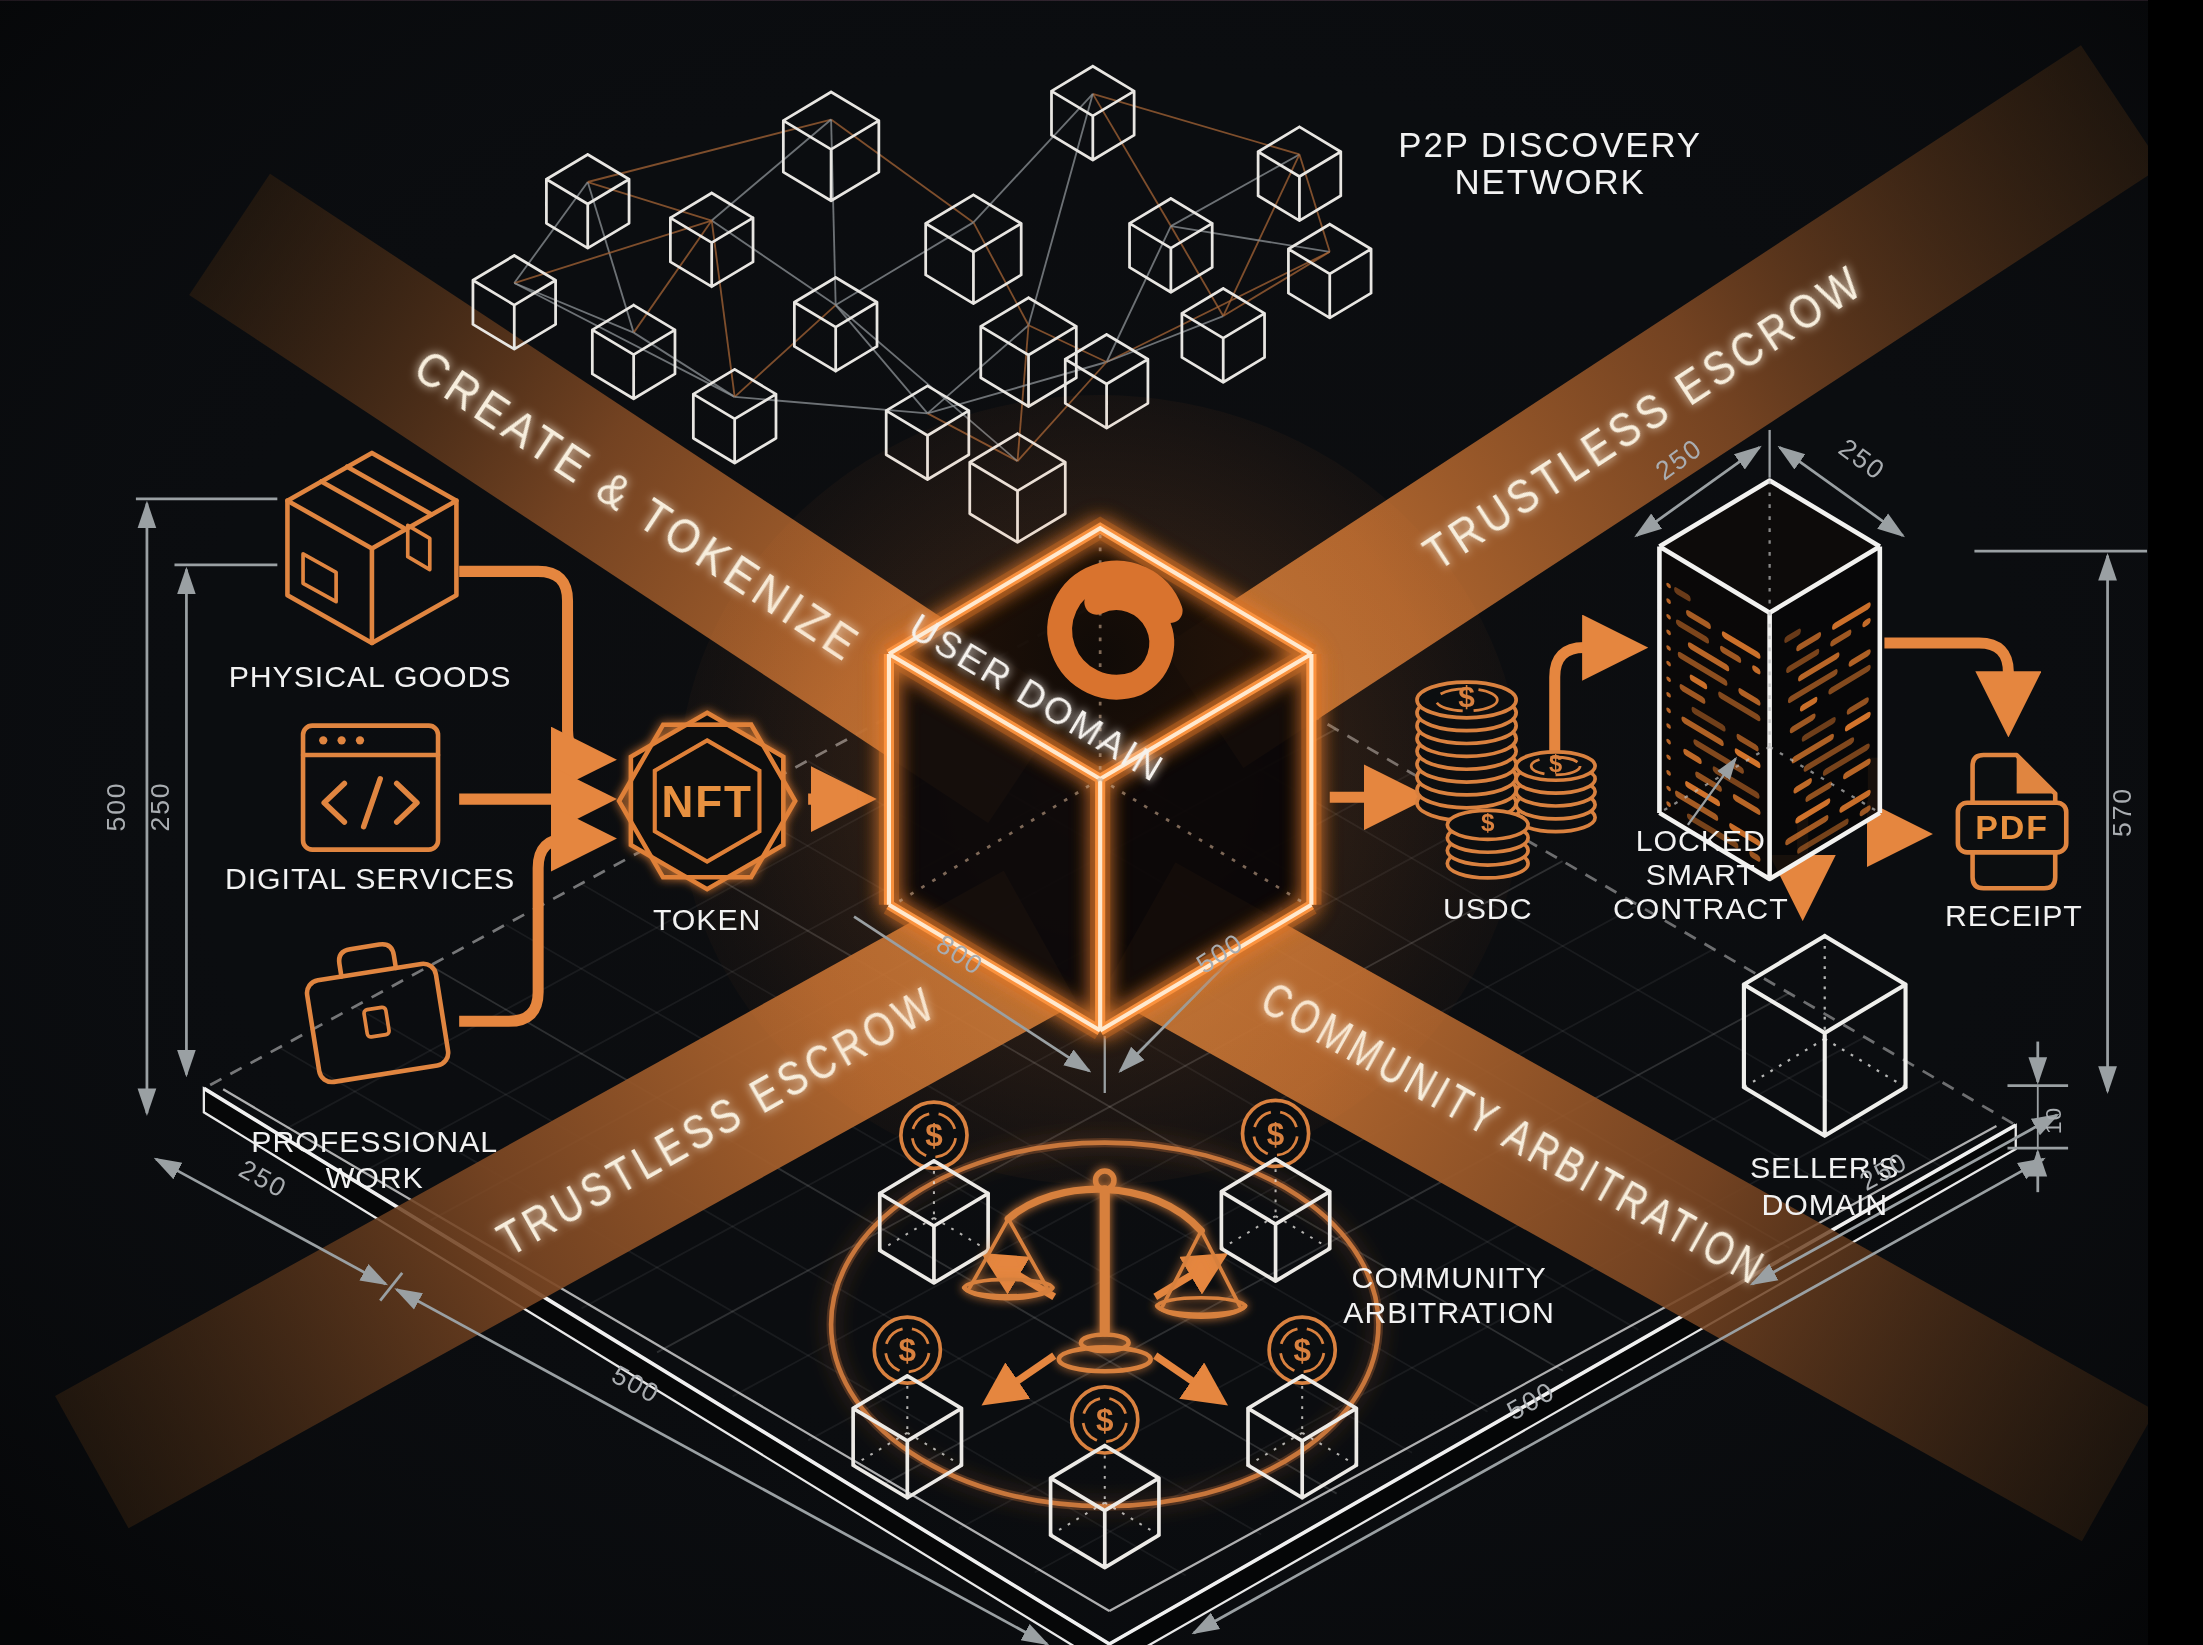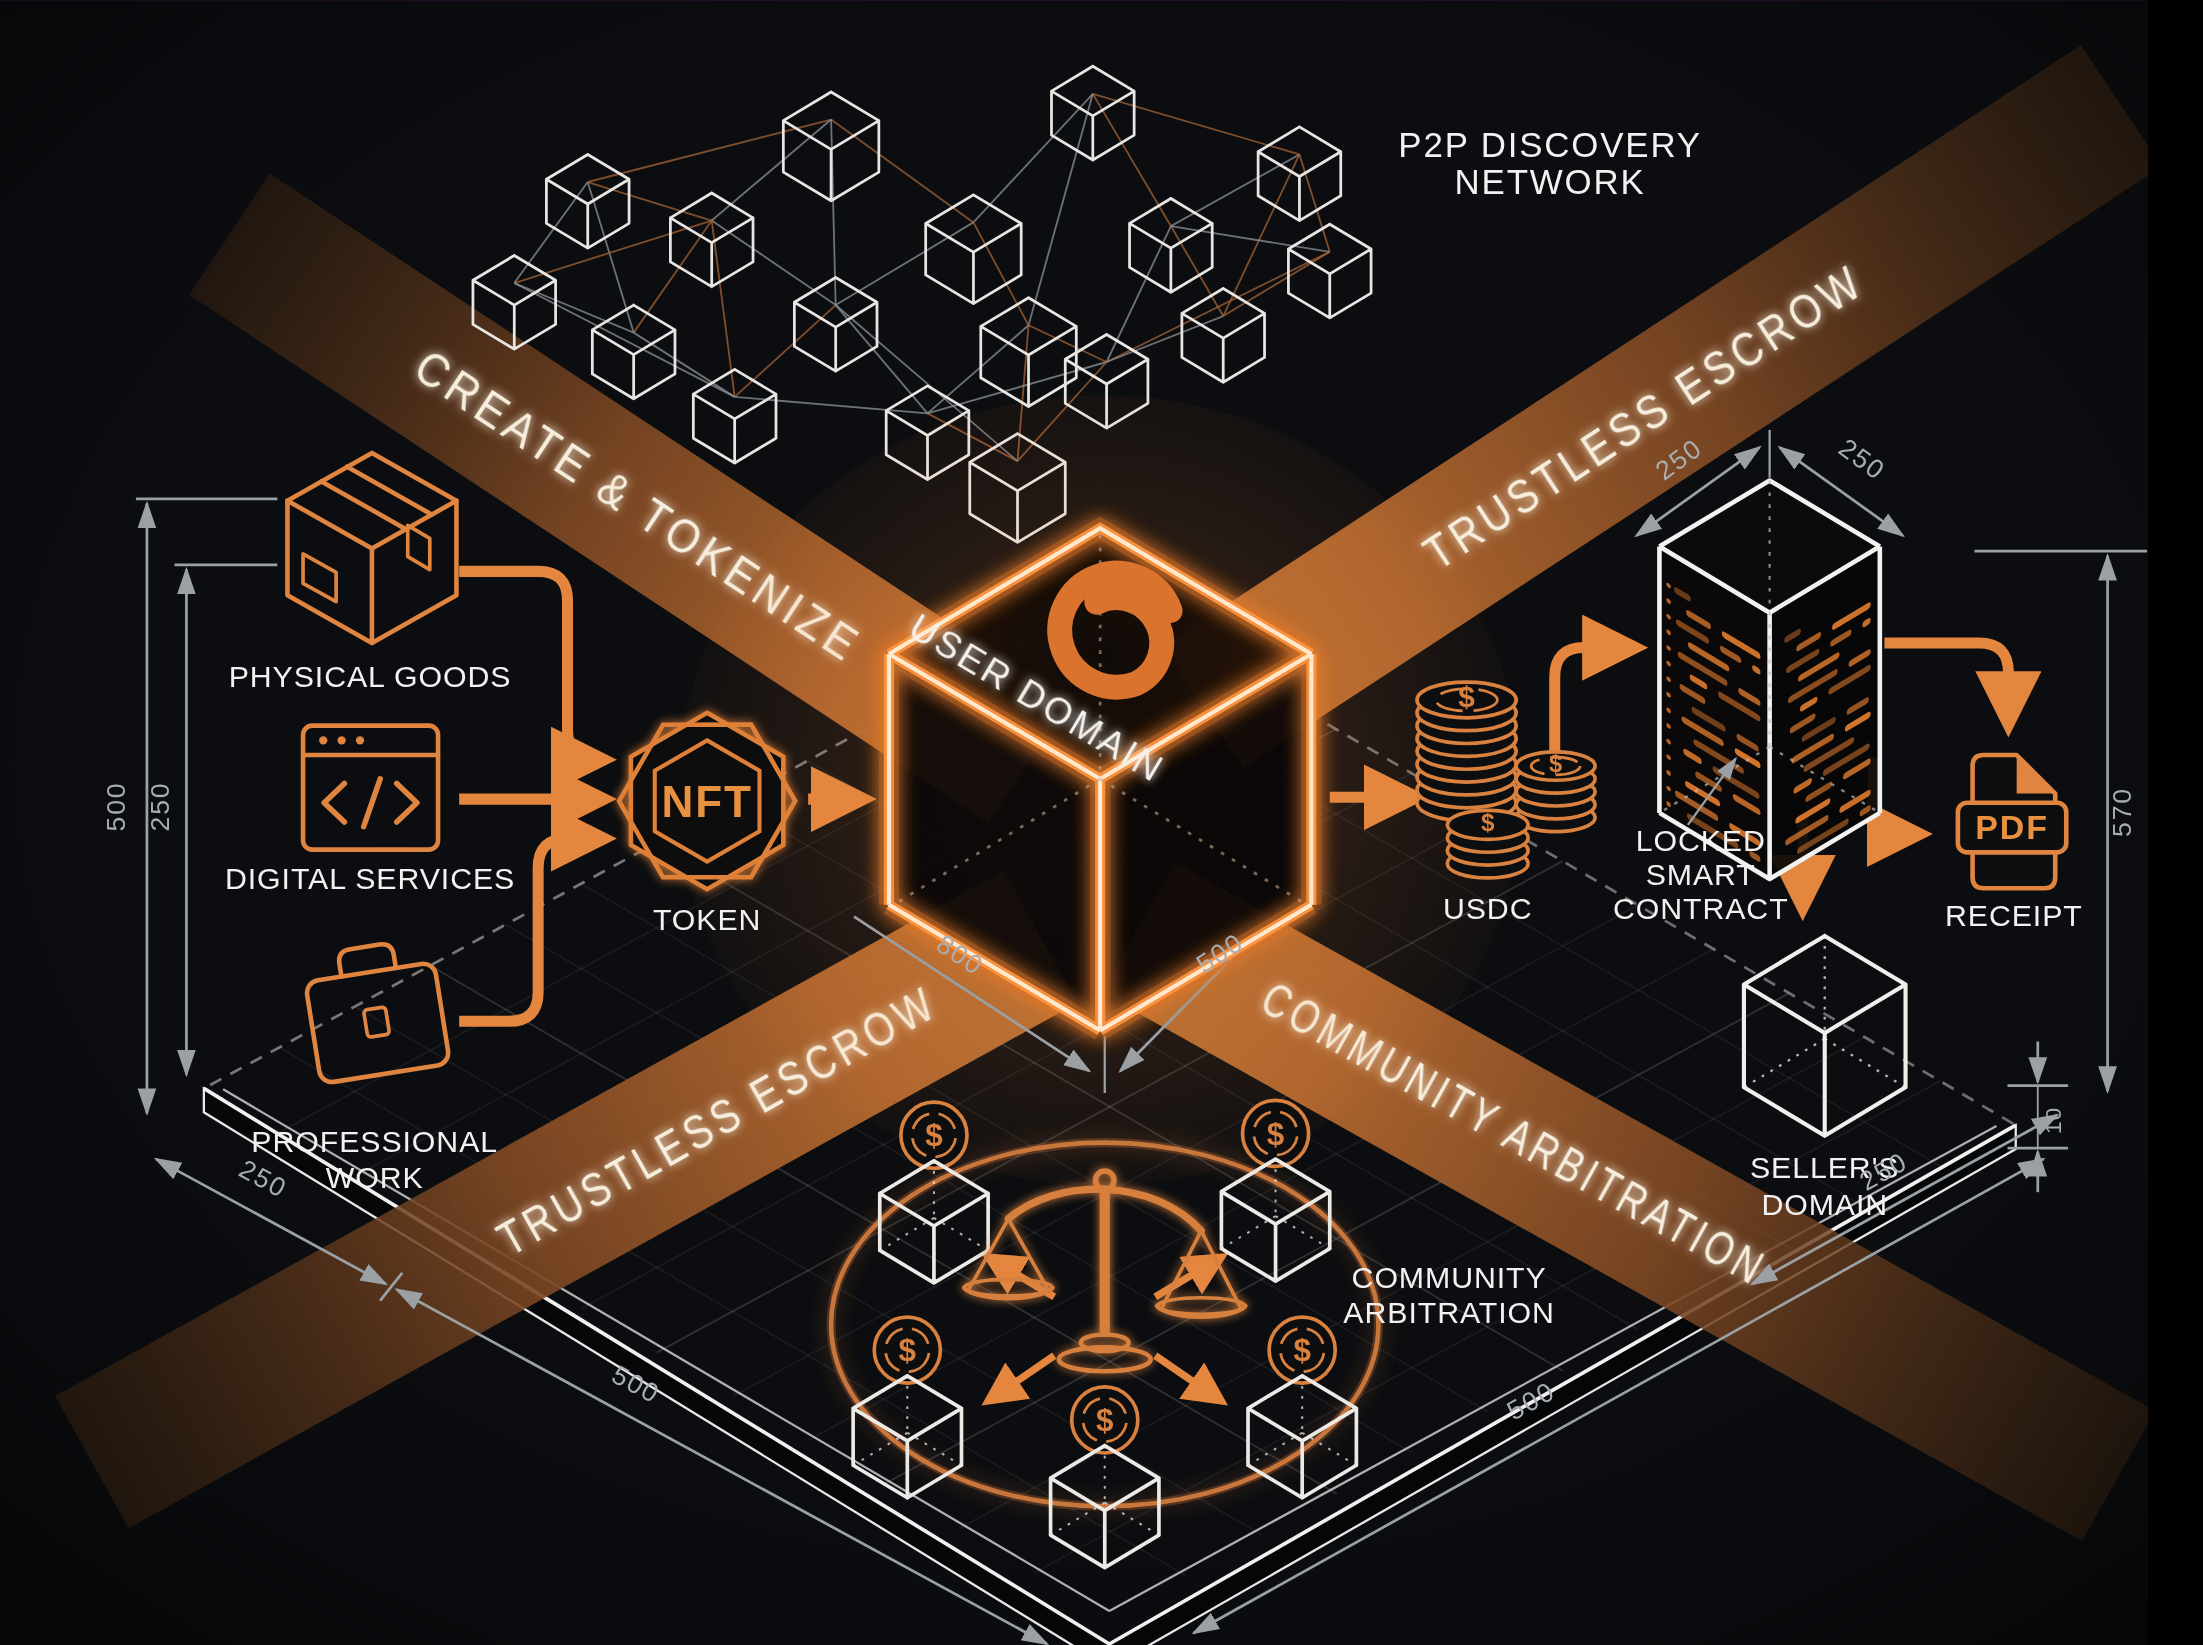--- a/index.html
+++ b/index.html
@@ -1,16 +1,16 @@
 <!DOCTYPE html>
 <html style="font-size:14.7px"><head>
 <meta charset="utf-8">
 <style>
   html,body { margin:0; padding:0; background:#000; }
-  .stage { width:2148px; height:1646px; position:relative; background:#a21caf; overflow:hidden;text-align:right; }
+  .stage { width:2148px; height:1646px; position:relative; background:#f9a8d4; overflow:hidden;text-align:right; }
   svg { display:block; }
   text { font-family:"Liberation Sans", sans-serif; }
   .lbl   { fill:#f2f2f2; font-size:33px; letter-spacing:1px; text-anchor:middle; }
   .dim   { fill:#a9adb1; font-size:29px; letter-spacing:2px; text-anchor:middle; }
   .dimsm { fill:#a9adb1; font-size:25px; letter-spacing:1px; text-anchor:middle; }
   .ribbon-text { fill:#f7eedd; font-size:52px; letter-spacing:6px; text-anchor:middle; }
   .net-label   { fill:#f2f2f2; font-size:38px; letter-spacing:2px; text-anchor:middle; }
   .badge-nft { fill:#e8913f; font-size:48px; font-weight:bold; letter-spacing:2px; text-anchor:middle; }
   .badge-pdf { fill:#e8913f; font-size:37px; font-weight:bold; letter-spacing:2px; text-anchor:middle; }
   .userdomain { fill:#f5f2ee; font-size:40px; letter-spacing:3px; text-anchor:middle; }

